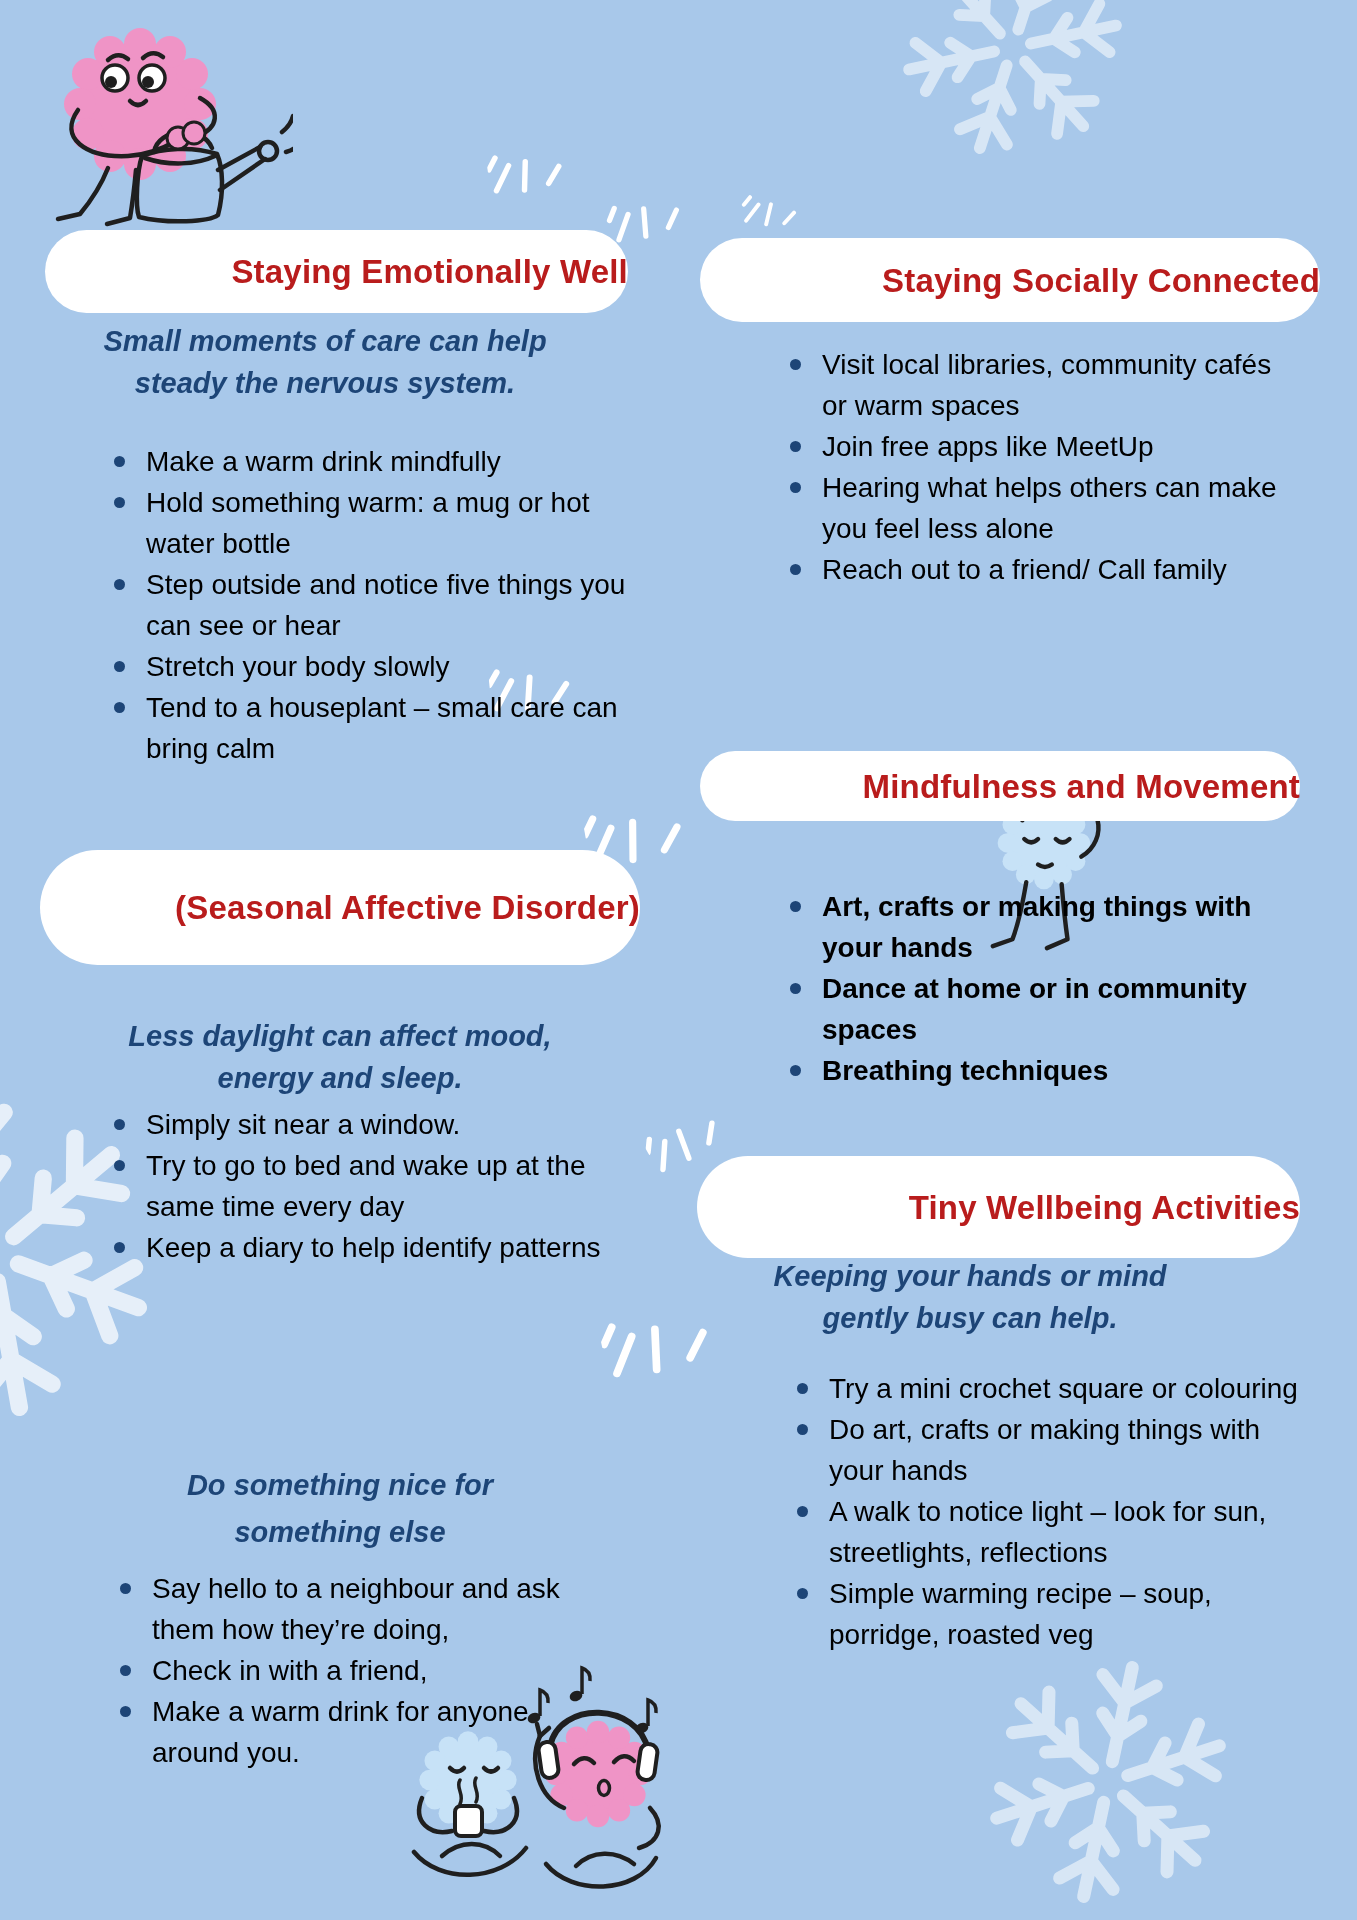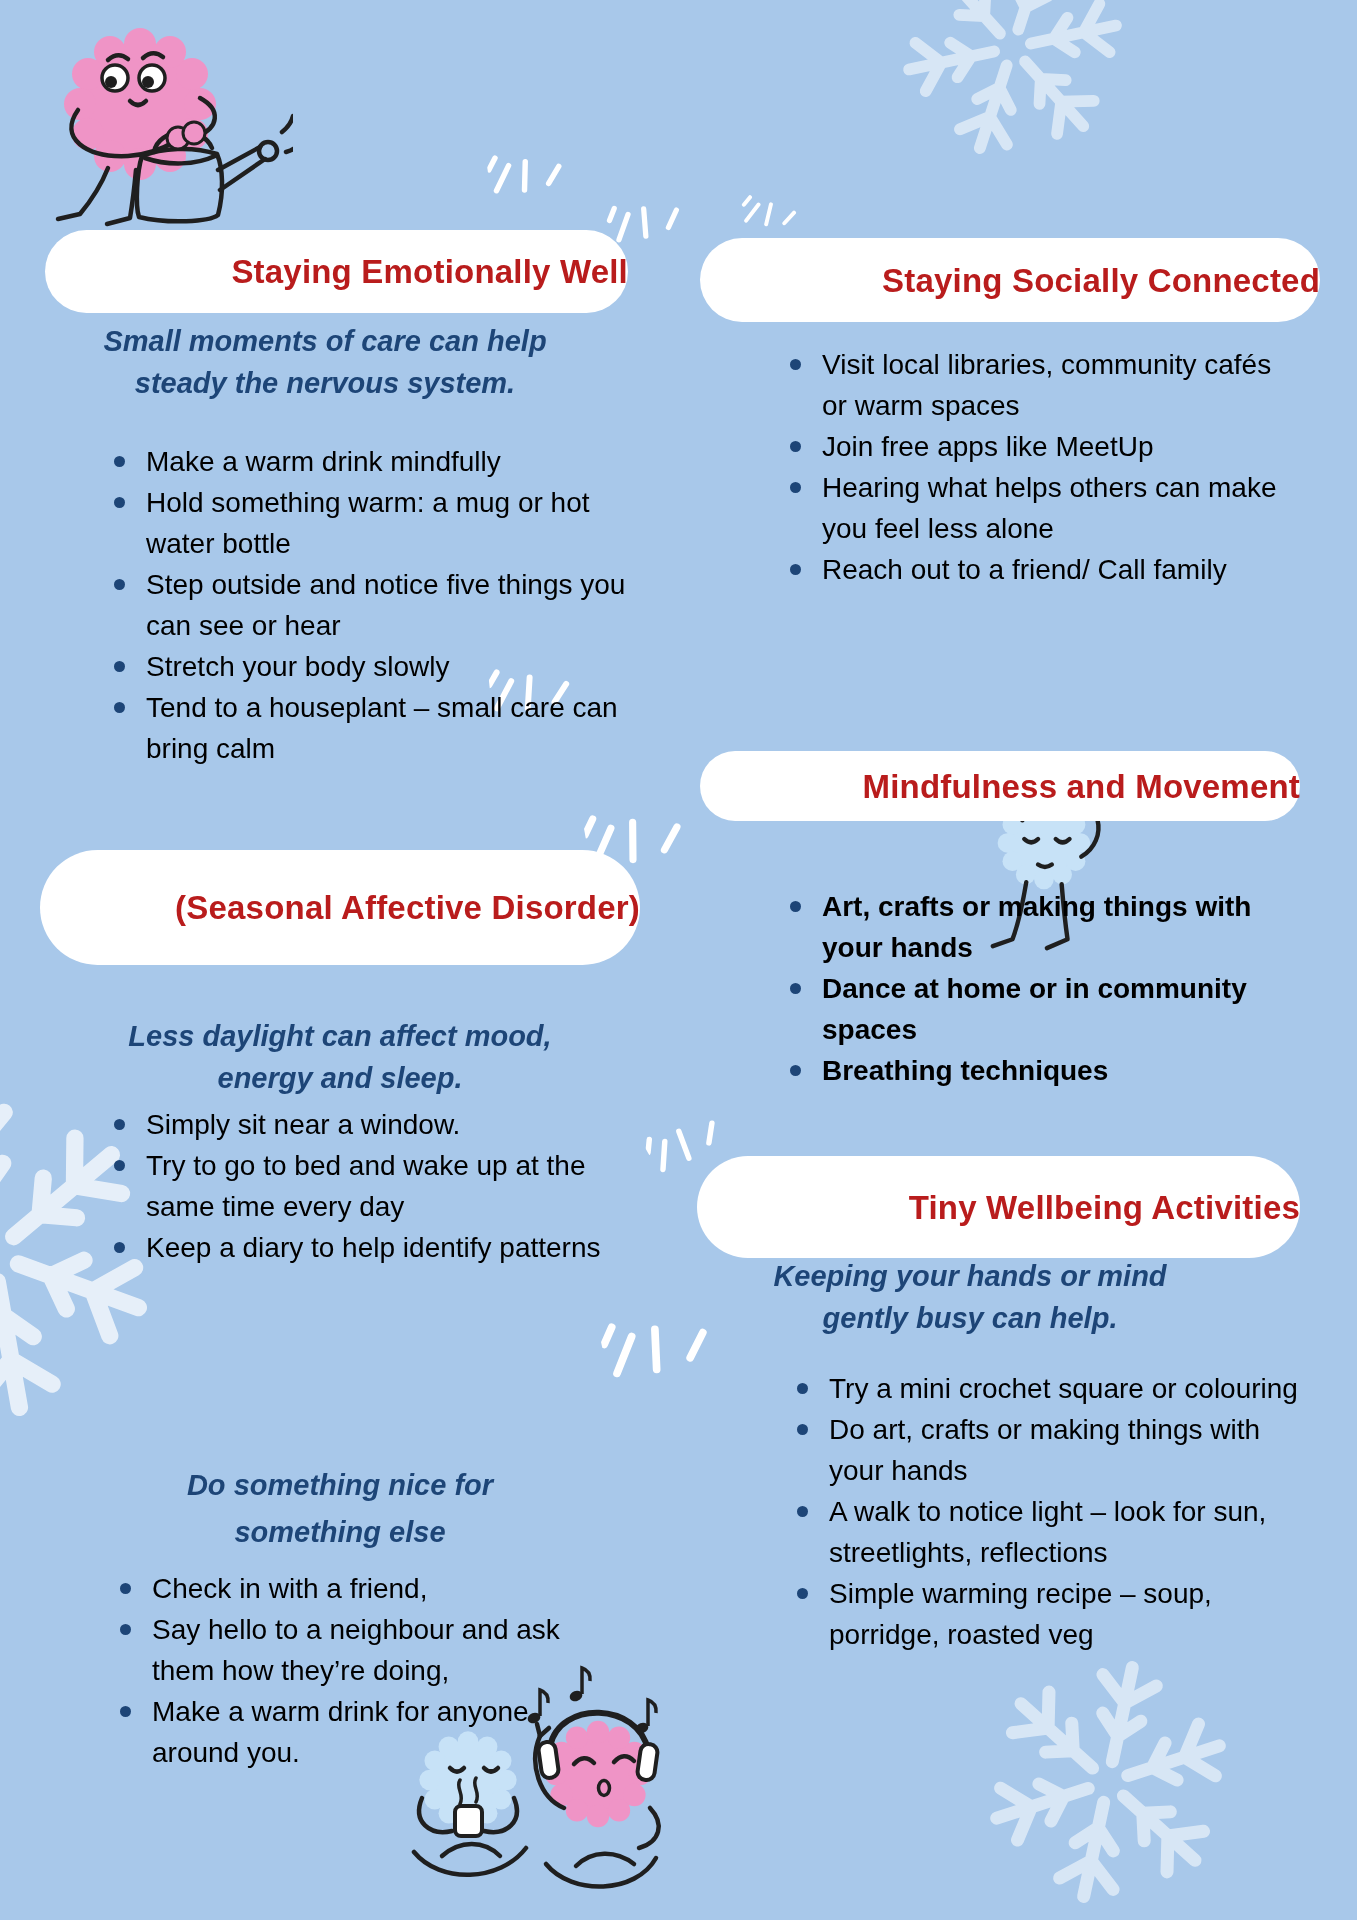--- a/index.html
+++ b/index.html
@@ -247,22 +247,22 @@
     <li>Art, crafts or making things with your hands</li>
     <li>Dance at home or in community spaces</li>
     <li>Breathing techniques</li>
   </ul>
 
   <div class="sub" id="sub-kindness">
     <div>Do something nice for</div>
     <div>something else</div>
   </div>
   <ul class="blist" id="list-kindness">
+    <li>Say hello to a neighbour and ask them how they’re doing,</li>
     <li>Check in with a friend,</li>
-    <li>Say hello to a neighbour and ask them how they’re doing,</li>
     <li>Make a warm drink for anyone around you.</li>
   </ul>
 
   <div class="pill" id="pill-tiny">
     <div class="t">Tiny Wellbeing Activities</div>
   </div>
   <div class="sub" id="sub-tiny">
     <div>Keeping your hands or mind</div>
     <div>gently busy can help.</div>
   </div>

